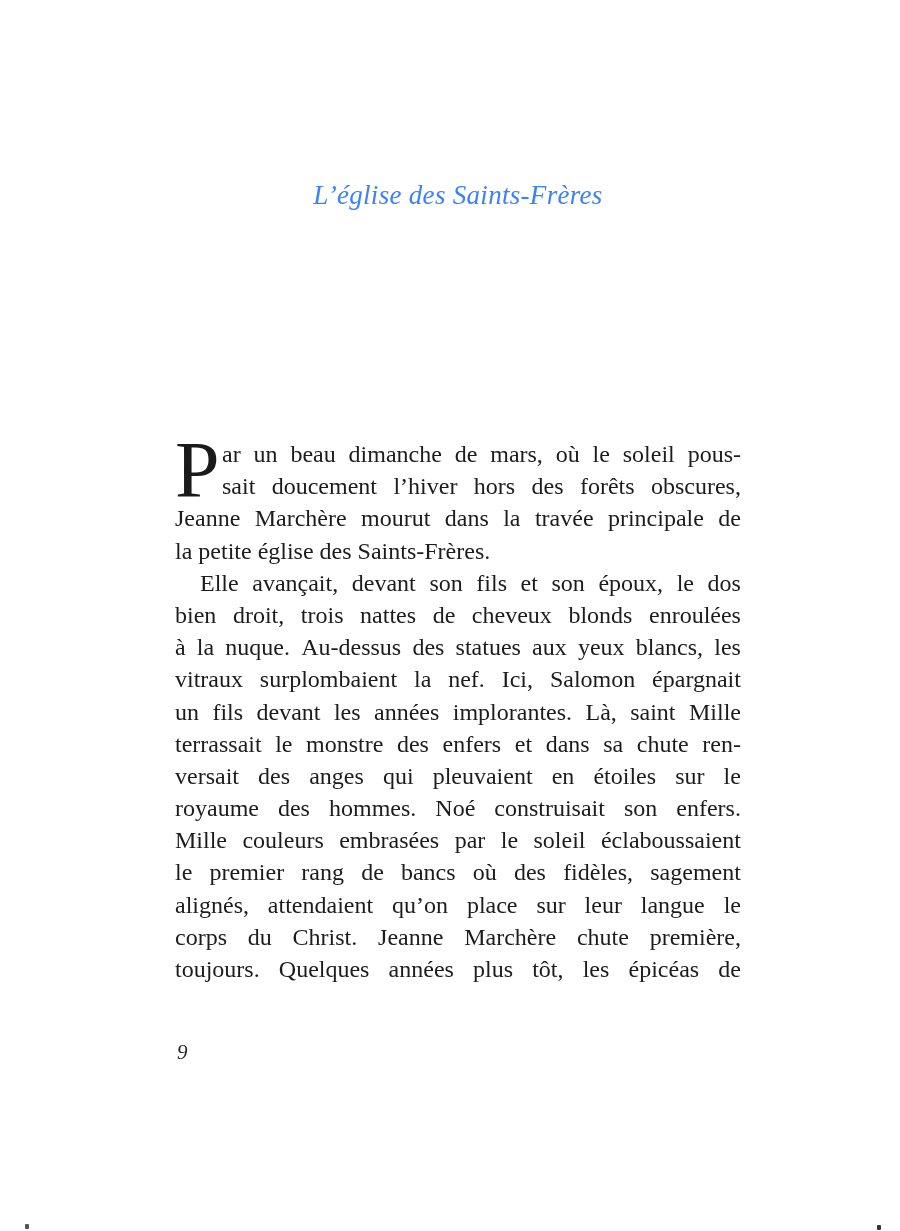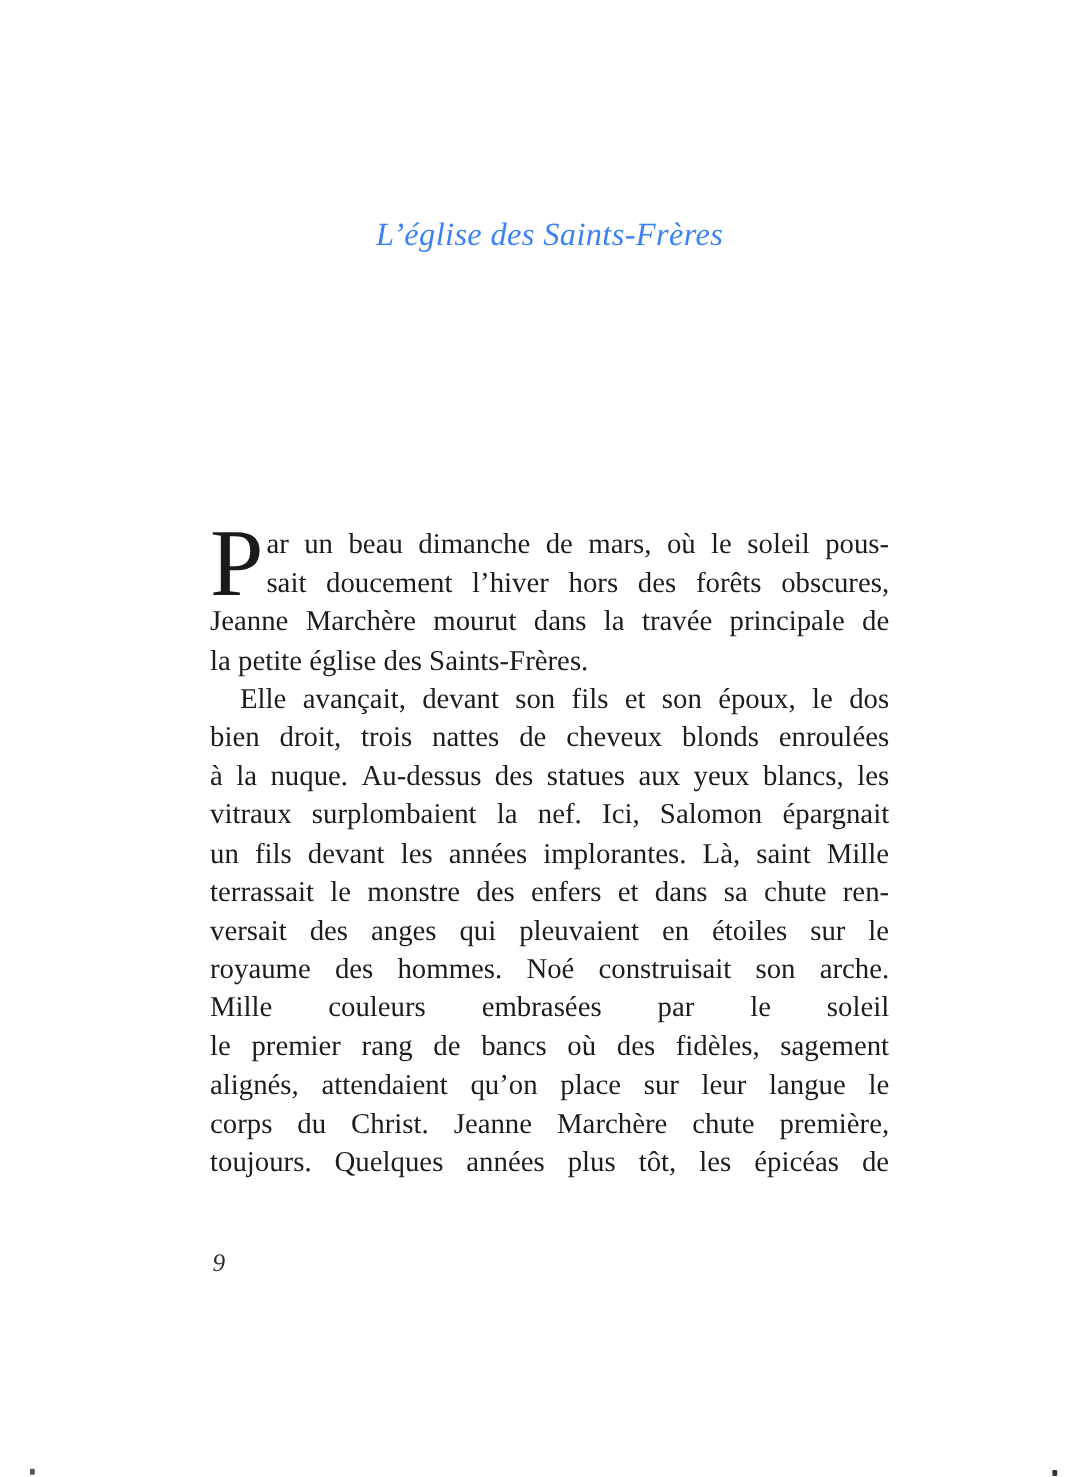--- a/index.html
+++ b/index.html
@@ -194,29 +194,30 @@
         <span>sur</span>
         <span>le</span>
       </div>
     <div class="line jline">
         <span>royaume</span>
         <span>des</span>
         <span>hommes.</span>
         <span>Noé</span>
         <span>construisait</span>
         <span>son</span>
-        <span>arche.</span>
+        <span>enfers.</span>
       </div>
     <div class="line jline">
         <span>Mille</span>
         <span>couleurs</span>
         <span>embrasées</span>
         <span>par</span>
         <span>le</span>
         <span>soleil</span>
+        <span>éclaboussaient</span>
       </div>
     <div class="line jline">
         <span>le</span>
         <span>premier</span>
         <span>rang</span>
         <span>de</span>
         <span>bancs</span>
         <span>où</span>
         <span>des</span>
         <span>fidèles,</span>

